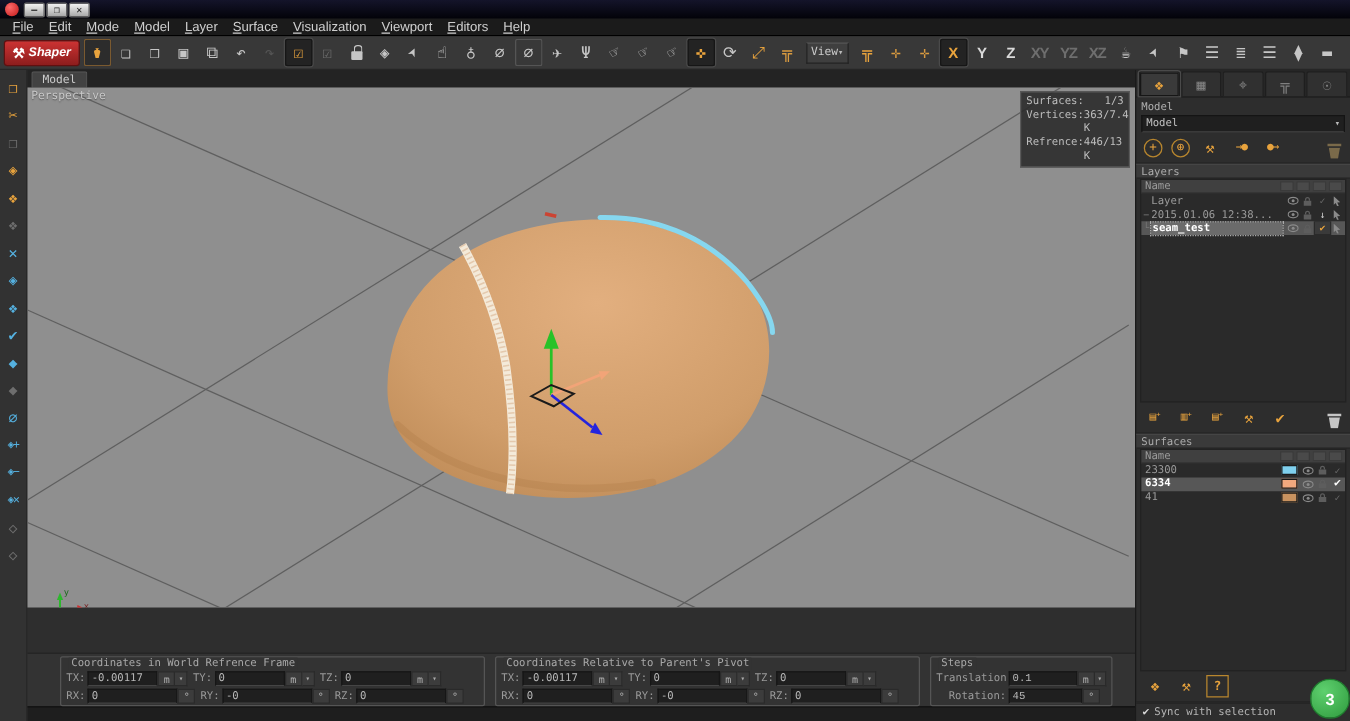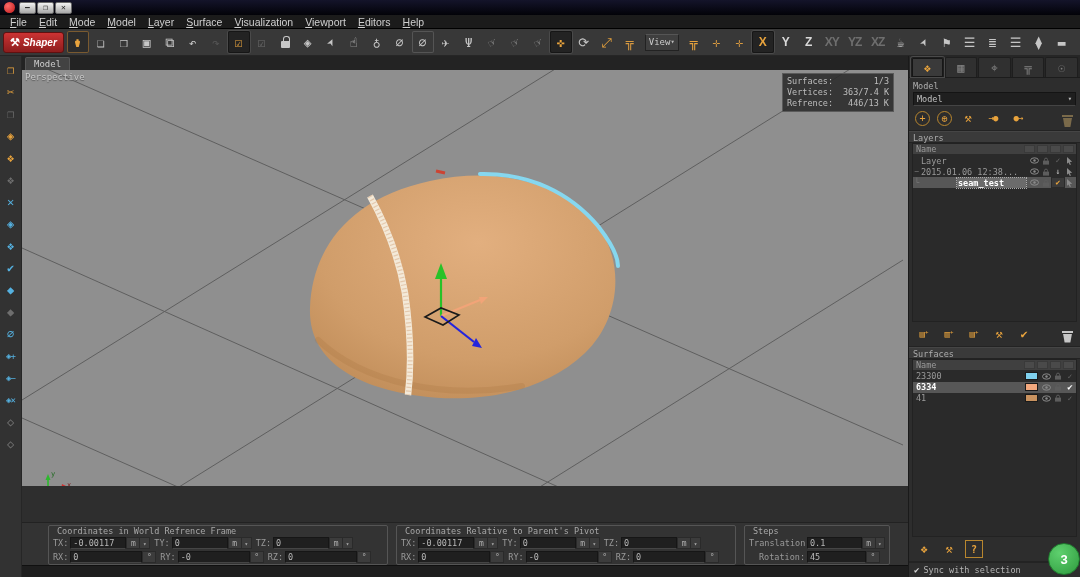--- a/index.html
+++ b/index.html
@@ -49,40 +49,40 @@
   
   .content { display:flex; height:521px; }
   .left-rail { width:22px; background:#323232; border-right:1px solid #262626; display:flex; flex-direction:column; align-items:center; padding-top:4px; gap:2px; }
   .lt-btn { width:20px; height:20px; font-size:12px; }
 
   .center { width:886px; display:flex; flex-direction:column; }
   .vp-tabs { height:15px; background:#232323; display:flex; align-items:flex-end; padding-left:3px; }
   .vp-tab { height:13px; background:#424242; border:1px solid #555; border-bottom:none; color:#ccc; font-size:9px; padding:0 8px; display:flex; align-items:center; border-radius:2px 2px 0 0; }
   .viewport { position:relative; height:450px; background:#8f8f8f; overflow:hidden; }
   .persp { position:absolute; left:3px; top:2px; color:#c9c9c9; font-size:9px; text-shadow:0 1px 1px #555; }
-  .stats { position:absolute; right:14px; top:3px; width:112px; background:rgba(42,42,42,.88); border:1px solid #5a5a5a; padding:2px 4px; }
+  .stats { position:absolute; right:4px; top:3px; width:88px; background:rgba(42,42,42,.88); border:1px solid #5a5a5a; padding:2px 4px; }
   .stats .srow { display:flex; justify-content:space-between; color:#bdbdbd; font-size:8.5px; line-height:11px; }
 
   
   .bottombar { height:43px; background:#333; border-top:1px solid #222; display:flex; padding:2px 0 0 26px;margin-top:36px; }
   .grp { position:relative; border:1px solid #555; border-radius:2px; background:#333; padding:10px 4px 2px 4px; margin-right:8px; }
   .grp-title { position:absolute; top:0; left:6px; color:#a8a8a8; font-size:8.5px; background:#333; padding:0 2px; line-height:10px; }
   .grp-world, .grp-parent { width:340px; }
   .grp-steps { width:146px; }
   .coord-row { display:flex; height:14px; align-items:center; }
   .coord-cell { display:flex; align-items:center; margin-right:4px; }
   .lbl { color:#9a9a9a; font-size:8.5px; margin-right:2px; }
   .fld { background:#1f1f1f; border:1px solid #161616; border-bottom-color:#454545; color:#b8b8b8; font-size:8.5px; height:12px; line-height:11px; padding:0 2px; width:56px; overflow:hidden; }
   .coord-row.rrow .fld { width:72px; }
   .unit { background:#3c3c3c; border:1px solid #2a2a2a; color:#b0b0b0; font-size:8px; height:12px; min-width:14px; text-align:center; line-height:11px; }
   .caret { background:#3c3c3c; border:1px solid #2a2a2a; border-left:none; color:#aaa; font-size:6px; height:12px; width:10px; text-align:center; line-height:11px; }
   .caret:empty { display:none; }
   .steps-row { display:flex; height:14px; align-items:center; }
   .steps-row .lbl { width:56px; text-align:right; }
-  .steps-row .fld { width:59px; }
+  .steps-row .fld { width:59px;font-family:Liberation Mono, monospace; }
   .statusstrip { height:13px; background:#1e1e1e; border-top:1px solid #101010; }
 
   
   .right-panel { width:172px; background:#2d2d2d; border-left:1px solid #1a1a1a; display:flex; flex-direction:column; height:521px; }
   .rp-tabs { height:22px; display:flex; background:#262626; border-bottom:1px solid #1c1c1c; padding:1px 2px 0 2px; gap:1px; }
   .rp-tab { flex:1; height:20px; background:#303030; border:1px solid #1e1e1e; border-bottom:none; border-radius:2px 2px 0 0; font-size:12px; color:#808080; }
   .rp-tab.active { background:#3a3a3a; }
   .rp-label { color:#b0b0b0; font-size:8.5px; padding:3px 4px 1px; }
   .rp-select { margin:0 4px; height:14px; background:#1f1f1f; border:1px solid #141414; border-bottom-color:#444; color:#c0c0c0; font-size:8.5px; display:flex; align-items:center; justify-content:space-between; padding:0 3px; }
   .rp-icons { height:25px; display:flex; align-items:center; padding:0 6px; gap:7px; border-bottom:1px solid #232323; }
@@ -94,21 +94,21 @@
   .rp-ic.dframe { border:1px solid #b8862e; font-size:10px; font-weight:bold; }
   .rp-header { height:12px; background:#3a3a3a; border-top:1px solid #454545; border-bottom:1px solid #232323; color:#ababab; font-size:8.5px; line-height:12px; padding-left:4px; }
   .rp-table { flex:1; background:#2a2a2a; margin:0 3px; border:1px solid #222; display:flex; flex-direction:column; overflow:hidden; }
   .rp-thead { height:11px; background:#404040; display:flex; align-items:center; border-bottom:1px solid #2a2a2a; }
   .th-name { flex:1; color:#9a9a9a; font-size:8.5px; padding-left:3px; }
   .th-ic { width:11px; height:8px; background:#4a4a4a; margin-right:2px; border:1px solid #3a3a3a; }
   .rp-row { height:11px; display:flex; align-items:center; font-size:8.5px; color:#9a9a9a; }
   .rp-row.selected { background:#575757; color:#fff; font-weight:bold; }
   .tree { width:8px; color:#777; font-size:8px; text-align:center; }
   .row-name { flex:1; overflow:hidden; white-space:nowrap; }
-  .row-name.boxed { background:#6b6b6b; color:#fff; outline:1px dotted #aaa; padding:0 1px; margin-right:2px;margin-left:36px; }
+  .row-name.boxed { background:#6b6b6b; color:#fff; outline:1px dotted #aaa; padding:0 1px; margin-right:2px; }
   .ic { width:12px; display:flex; justify-content:center; align-items:center; color:#8a8a8a; font-size:8px; }
   .ic.locked { color:#5d5d5d; }
   .ic.act.dim { color:#666; }
   .ic.act.lite { color:#d0d0d0; }
   .ic.act.orange { color:#e8a33d; background:#3a3a3a; outline:1px solid #2a2a2a; }
   .ic.act.bright { color:#fff; font-size:9px; }
   .swatch { width:13px; height:8px; border:1px solid #1a1a1a; margin-right:2px; }
   .rp-sync { height:15px; display:flex; align-items:center; gap:4px; padding-left:5px; color:#b5b5b5; font-size:8.5px; background:#2e2e2e; border-top:1px solid #232323; }
   .cb { color:#d8d8d8; font-size:9px; }
 

